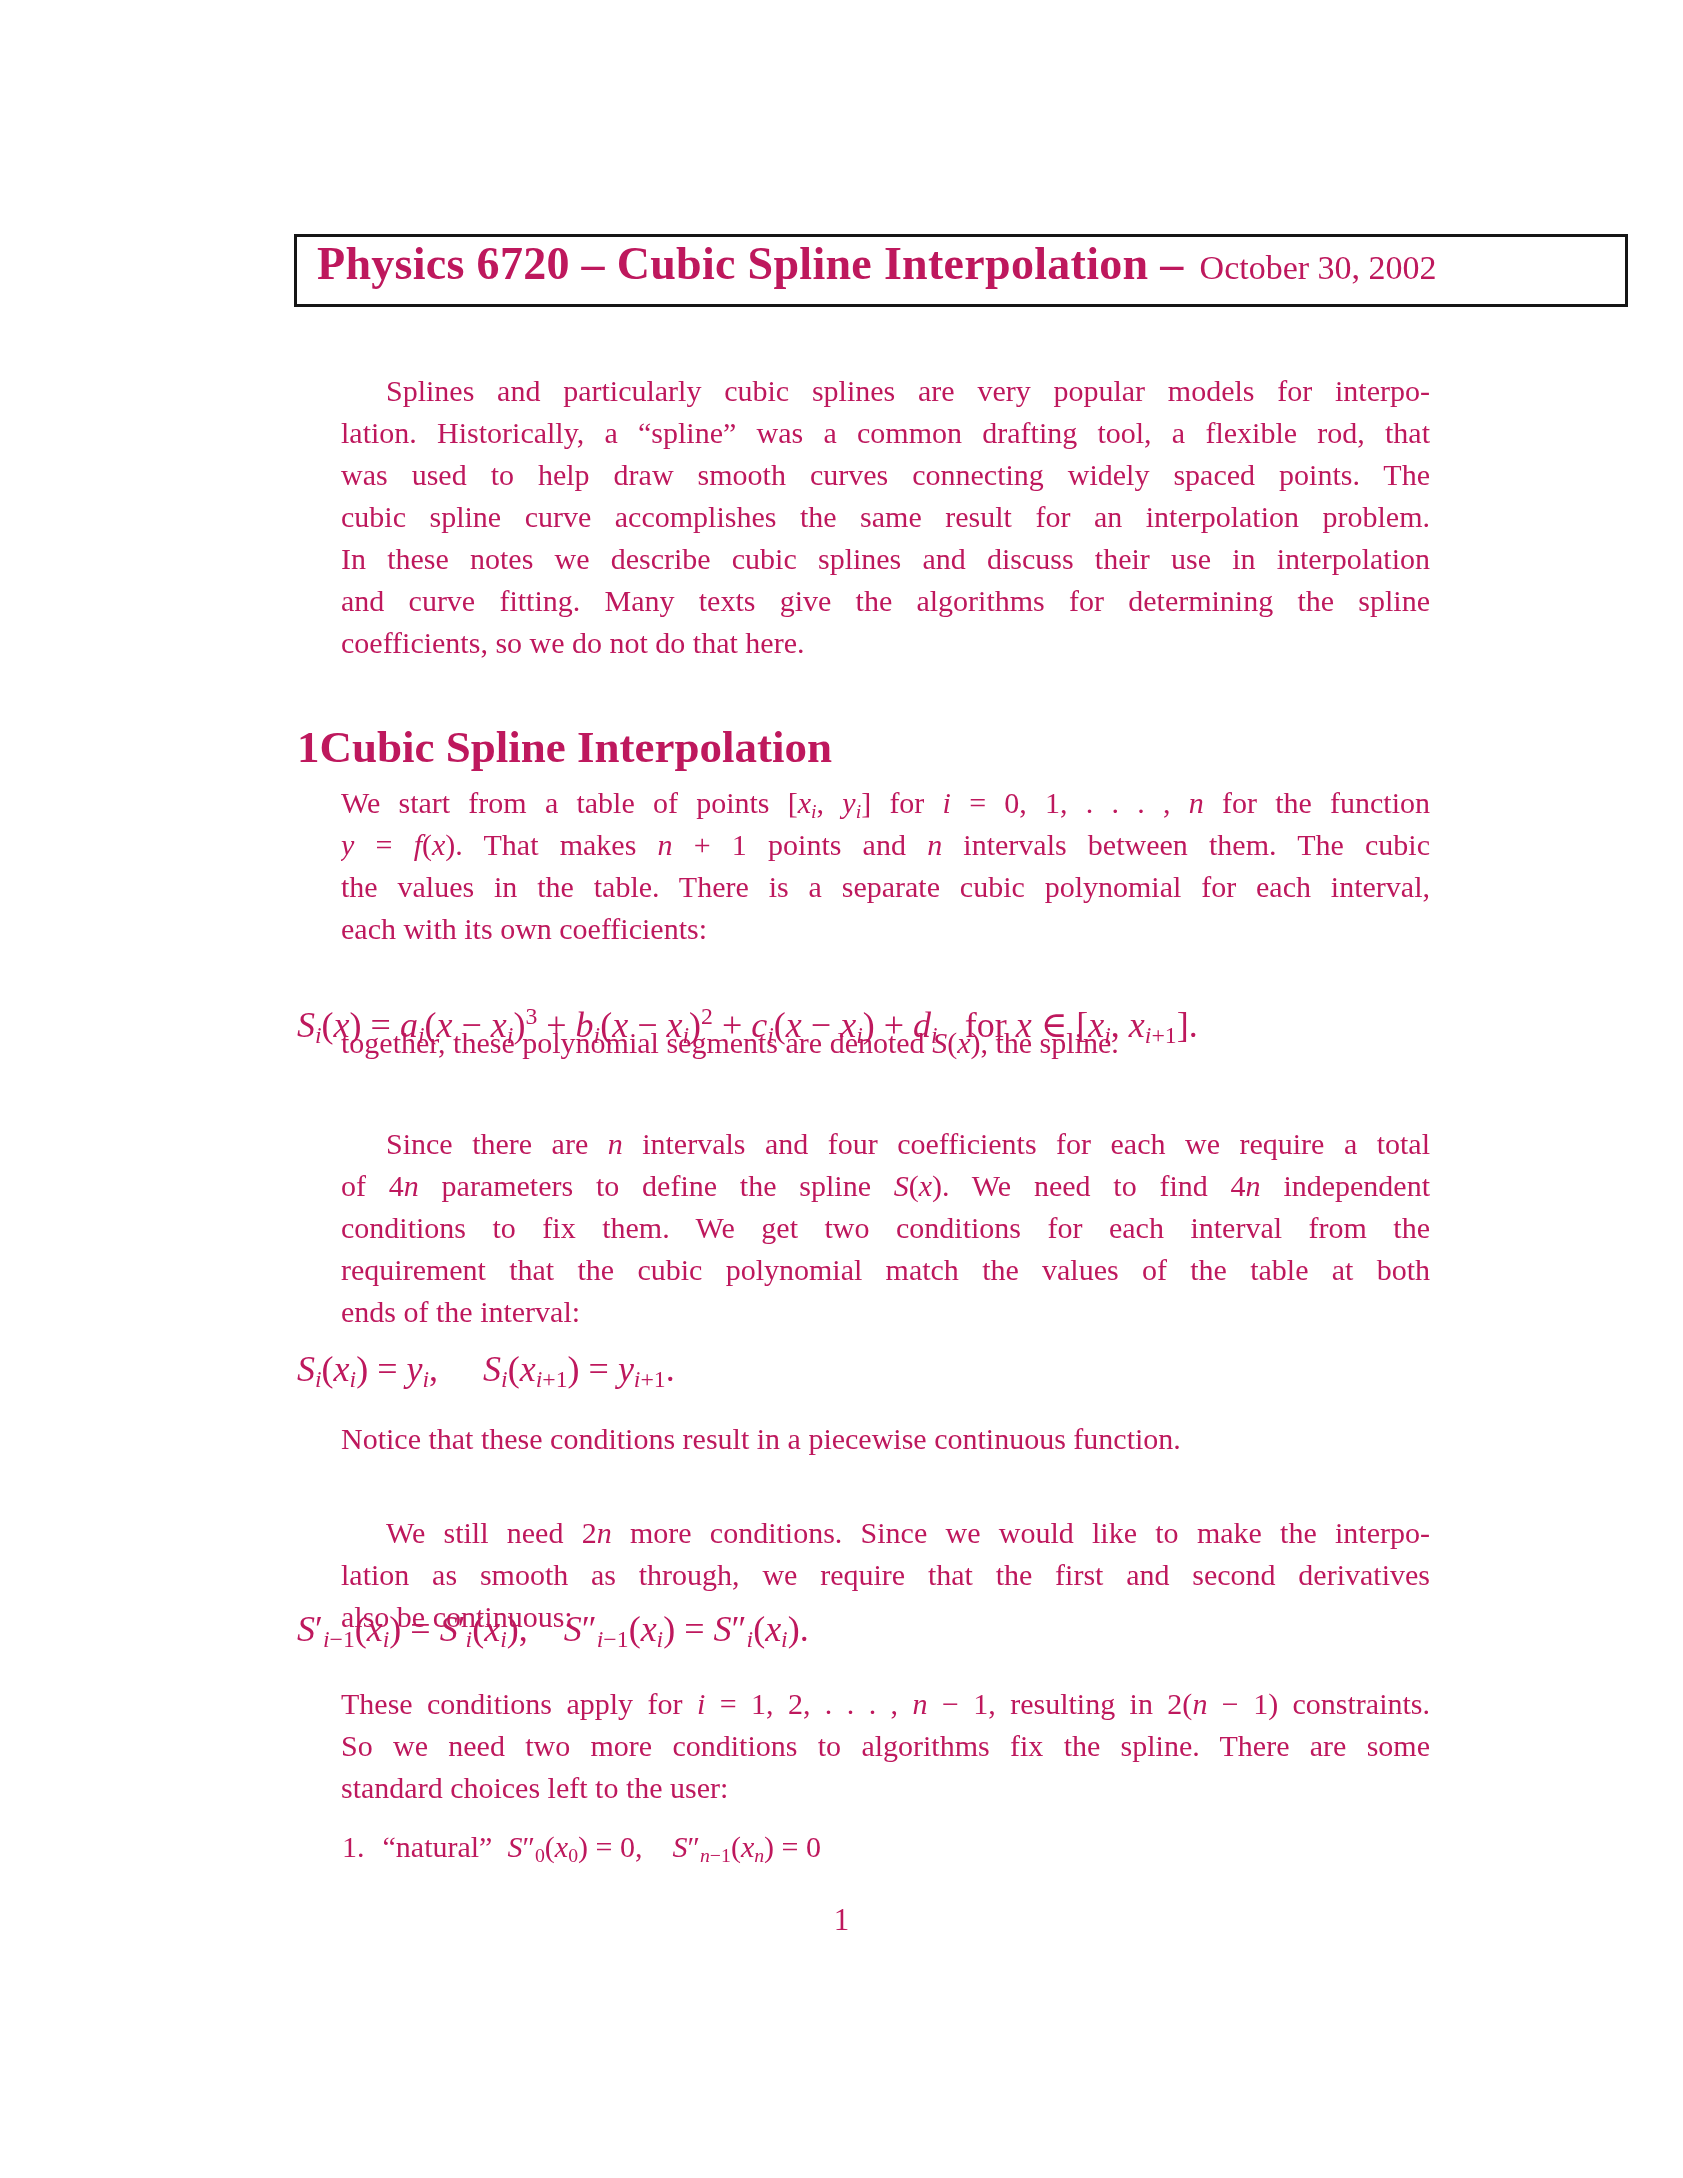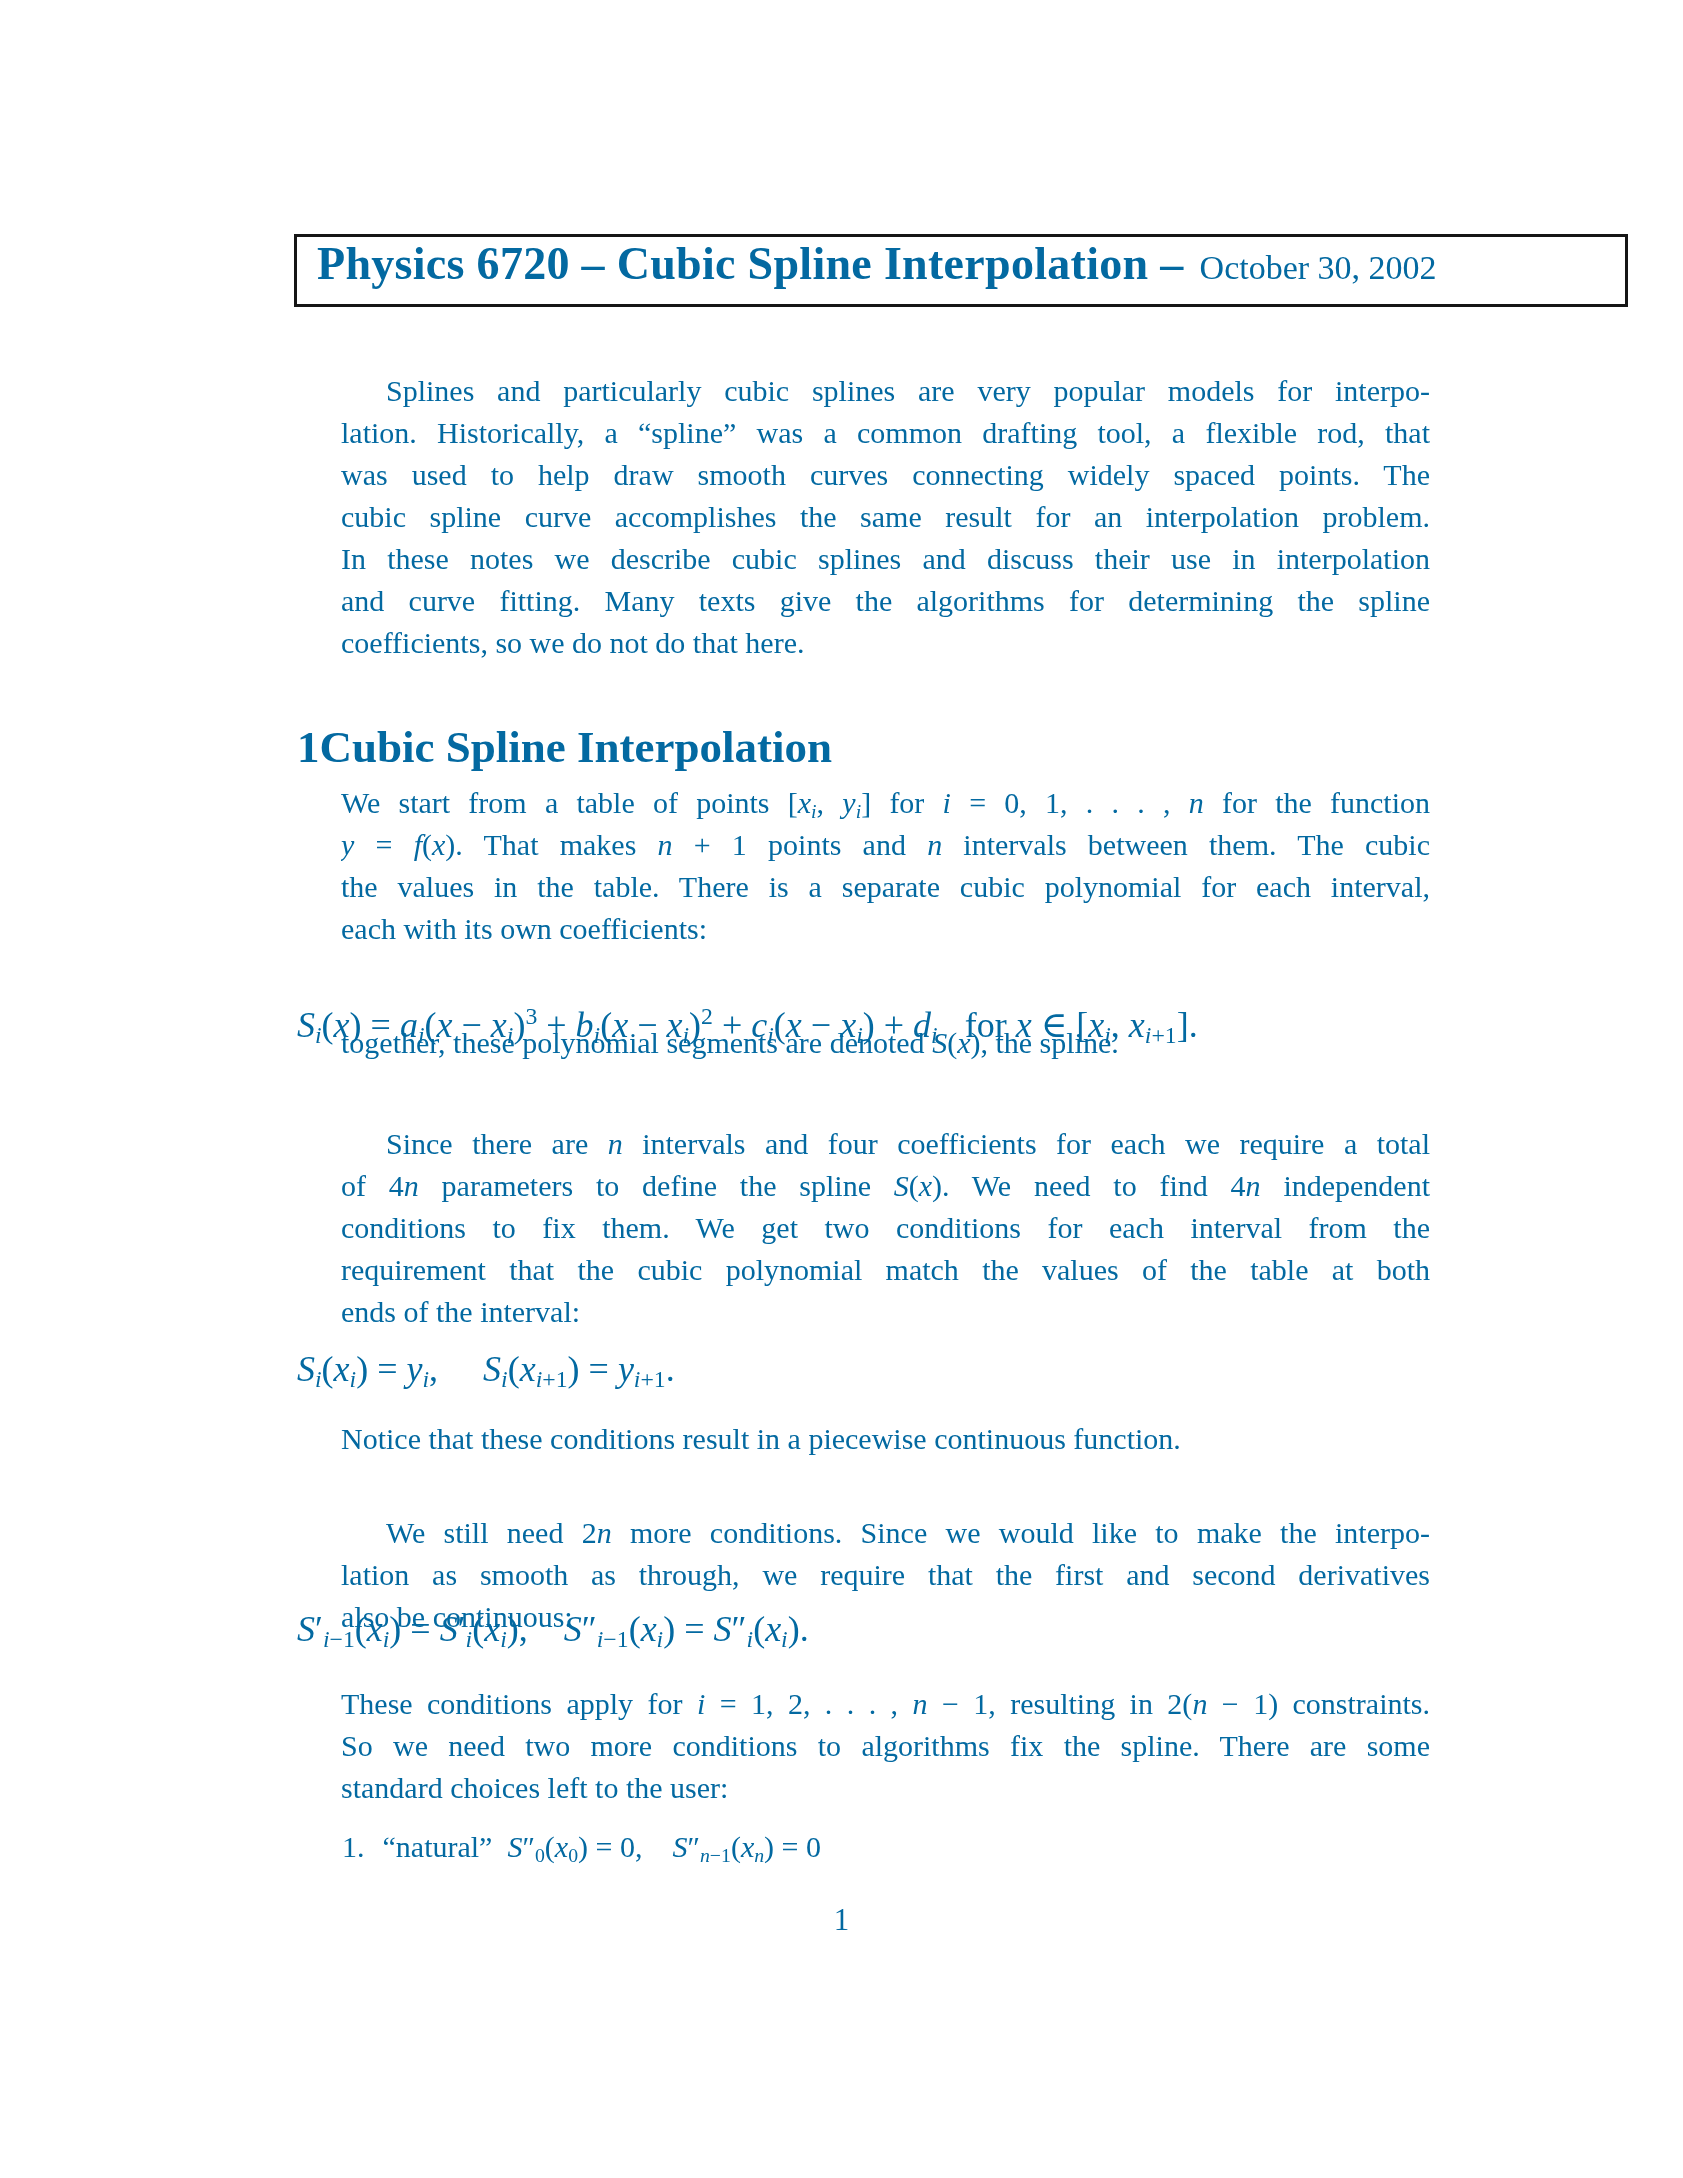--- a/index.html
+++ b/index.html
@@ -1,18 +1,18 @@
 <!DOCTYPE html>
 <html><head>
 <meta charset="utf-8">
 <style>
   html,body { margin:0; padding:0; background:#ffffff; }
   .page {
     position:relative; width:1683px; height:2178px; background:#ffffff;
-    font-family:"Liberation Serif","DejaVu Serif",serif; color:#0369a1;
+    font-family:"Liberation Serif","DejaVu Serif",serif; color:#be185d;
     overflow:hidden;
   }
   
   .title-box {
     position:absolute; left:294px; top:234px; width:1334px; height:73px;
     border:3px solid #161616; box-sizing:border-box;
     display:flex; align-items:baseline; padding-left:20px; white-space:nowrap; overflow:hidden;
   }
   .title-main { font-size:46px; font-weight:bold; letter-spacing:0.3px; }
   .title-date { font-size:34px; margin-left:16px; }

